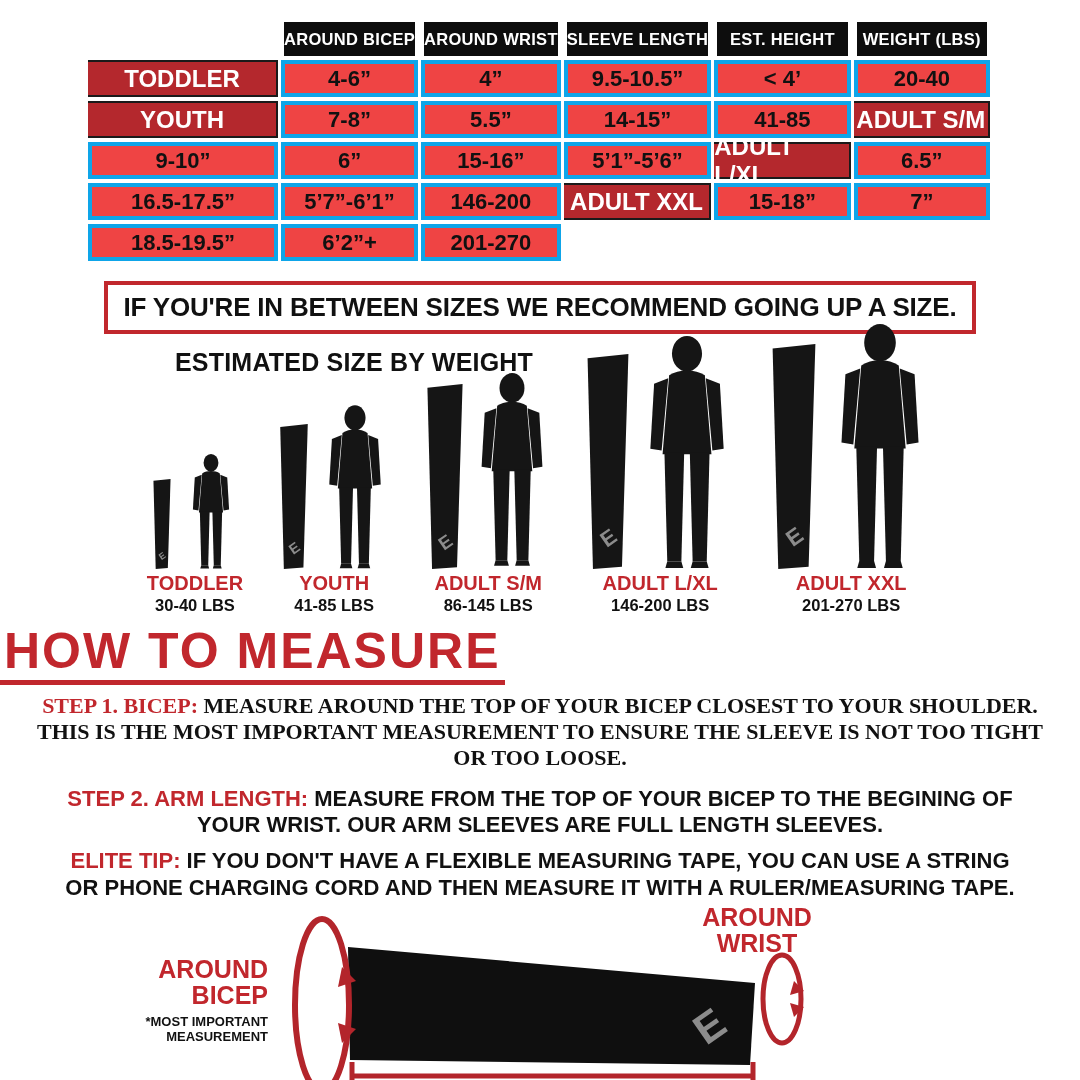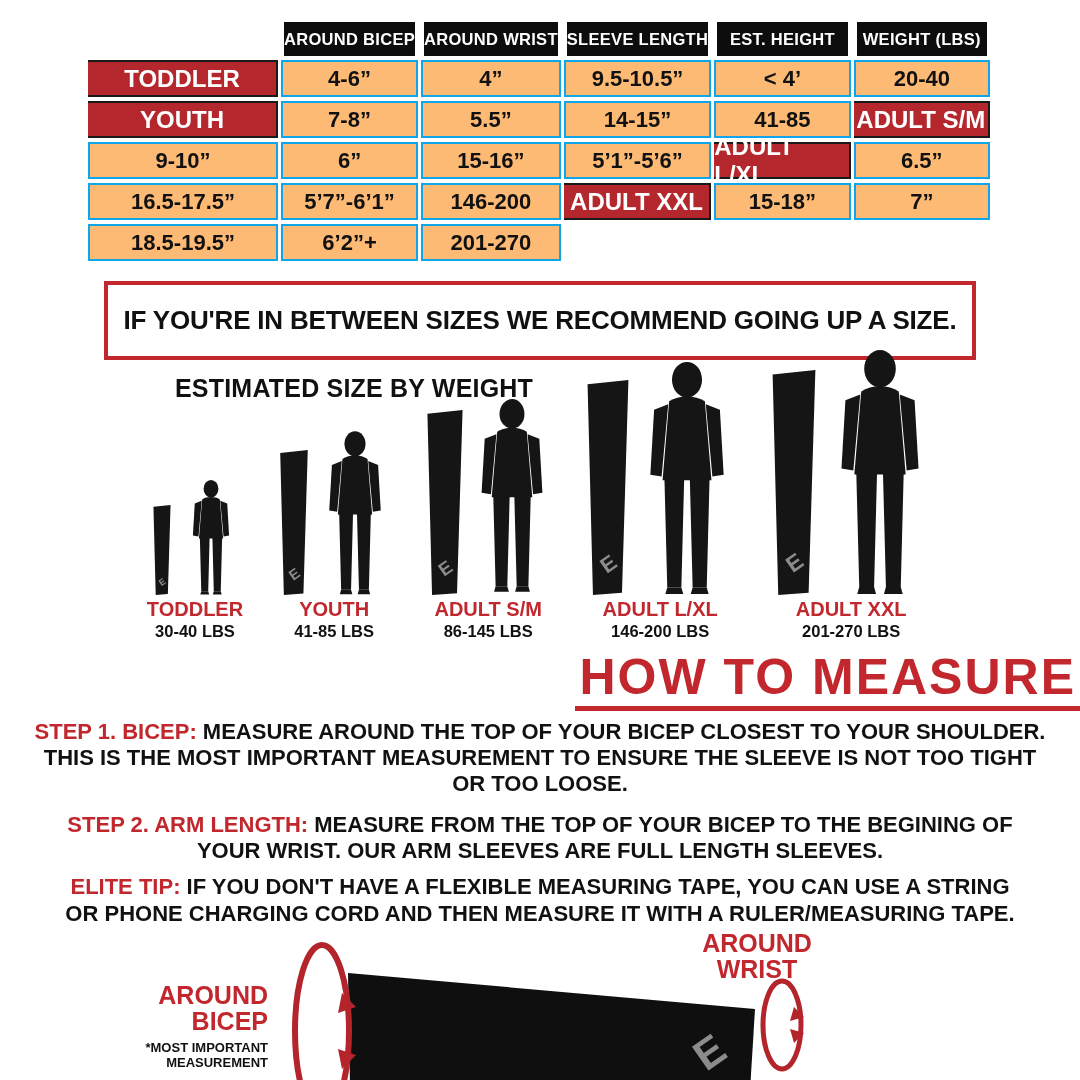--- a/index.html
+++ b/index.html
@@ -9,45 +9,45 @@
 
   
   .size-table{margin:22px 0 0 88px;width:902px;display:grid;
     grid-template-columns:190px repeat(5,1fr);row-gap:4px;column-gap:3px;}
   .st-corner{background:#fff;}
   .st-head{background:#0d0d0d;color:#fff;font-size:16.5px;height:34px;
     display:flex;align-items:center;justify-content:center;margin:0 3px;
     letter-spacing:.3px;white-space:nowrap;}
   .st-label{background:#B4282D;color:#fff;font-size:24px;height:37px;
     display:flex;align-items:center;justify-content:center;border:2px solid #1a1a1a;border-left:none;}
-  .st-cell{background:#fdba74;color:#111;font-size:22px;height:37px;
-    display:flex;align-items:center;justify-content:center;border:2px solid #0ea5e9;white-space:nowrap;}
+  .st-cell{background:#ef4444;color:#111;font-size:22px;height:37px;
+    display:flex;align-items:center;justify-content:center;border:4px solid #0ea5e9;white-space:nowrap;}
 
   
   .banner-wrap{text-align:center;margin-top:20px;}
   .banner{display:inline-block;border:4px solid #C1272D;color:#111;
-    font-size:26px;padding:20px 16px;letter-spacing:-.2px;white-space:nowrap;}
+    font-size:26px;padding:7px 16px;letter-spacing:-.2px;white-space:nowrap;}
 
   
   .esbw-head{margin:14px 0 0 175px;font-size:25px;letter-spacing:.2px;position:relative;z-index:2;}
   .sil-row{display:flex;align-items:flex-end;justify-content:center;gap:34px;
     margin-top:-55px;position:relative;z-index:1;}
   .sil-group{display:flex;flex-direction:column;align-items:center;}
   .sil-size{color:#C1272D;font-size:20px;margin-top:3px;white-space:nowrap;}
   .sil-weight{color:#111;font-size:16.5px;margin-top:1px;white-space:nowrap;}
   .sil-art{display:flex;align-items:flex-end;gap:8px;}
 
   
-  .htm-wrap{text-align:right;margin-top:10px;}
+  .htm-wrap{text-align:left;margin-top:10px;}
   .htm-title{display:inline-block;color:#C1272D;font-size:50px;letter-spacing:2px;
     border-bottom:5px solid #C1272D;line-height:1.05;padding:0 4px 2px 4px;}
   .step{margin:10px auto 0 auto;text-align:center;font-size:22px;line-height:1.2;}
   .step .lead{color:#C1272D;}
   .step .body{color:#111;}
-  #step-1{max-width:1030px;margin-top:8px;}
+  #step-1{max-width:1030px;margin-top:8px;font-family:Liberation Serif, serif;}
   #step-2{max-width:980px;margin-top:14px;}
   #step-3{max-width:960px;}
 
   
   .diagram{position:relative;width:1080px;height:212px;margin-top:4px;}
   .diagram svg{position:absolute;left:0;top:0;}
   .lbl{position:absolute;color:#C1272D;text-align:center;line-height:1.02;}
   .lbl-bicep{left:118px;top:52px;width:150px;font-size:25px;text-align:right;}
   .lbl-note{left:108px;top:110px;width:160px;font-size:13px;color:#111;text-align:right;line-height:1.15;}
   .lbl-wrist{left:687px;top:0px;width:140px;font-size:25px;}

